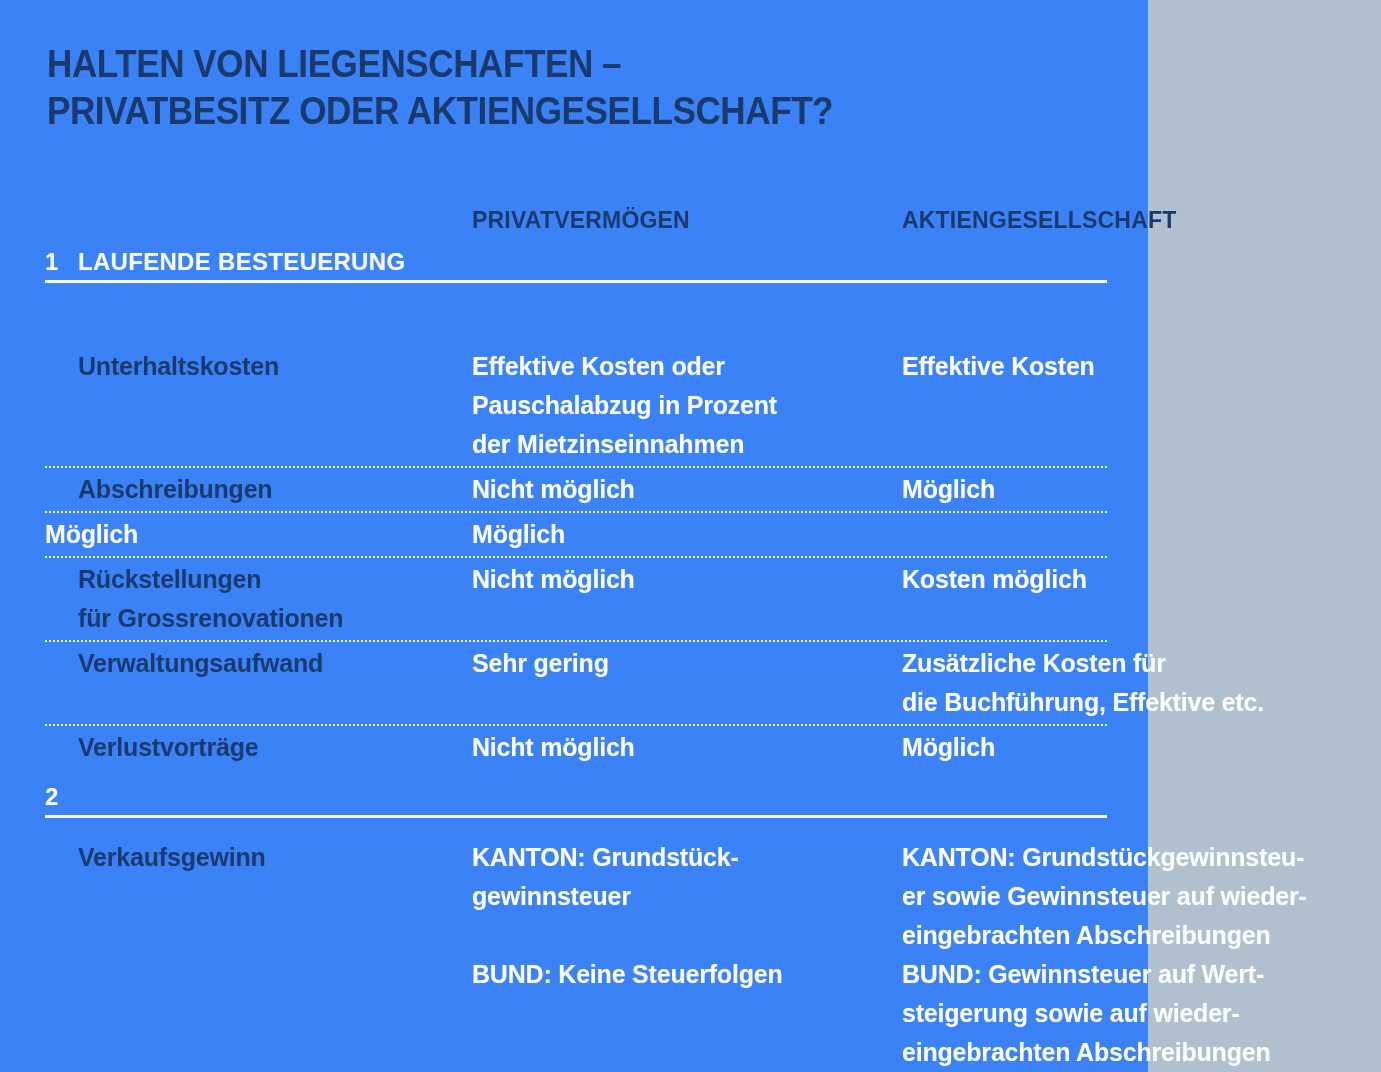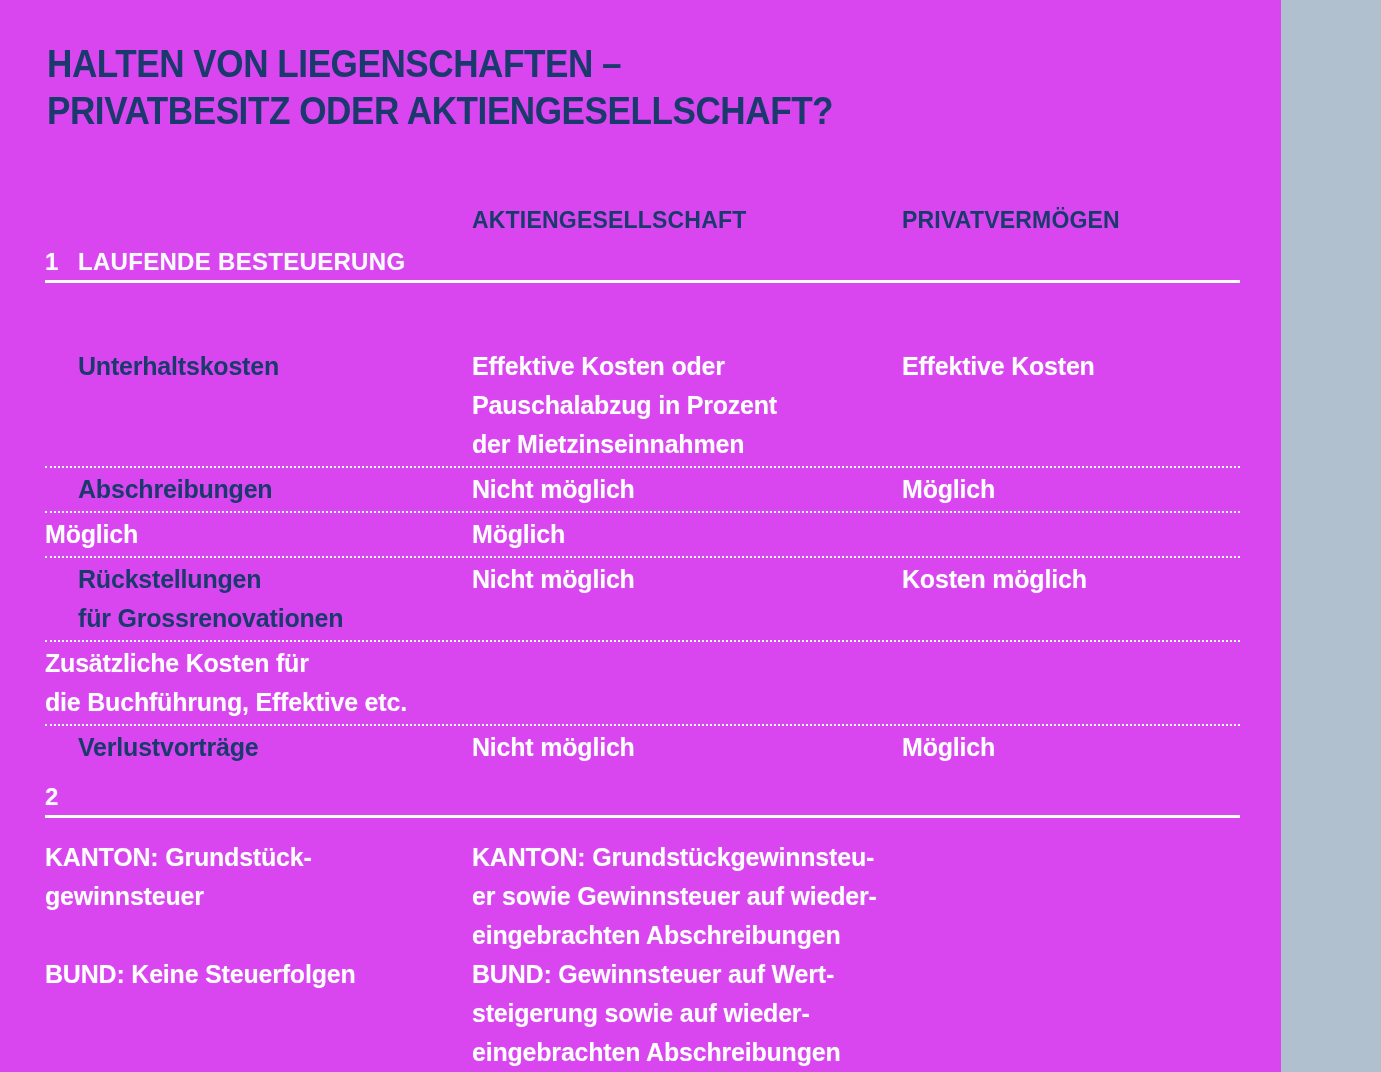--- a/index.html
+++ b/index.html
@@ -5,22 +5,22 @@
   * { margin: 0; padding: 0; box-sizing: border-box; }
   html, body { background: #b1c0cf; }
   body {
     width: 1381px; height: 1072px;
     font-family: "Liberation Sans", sans-serif;
     font-weight: bold;
     overflow: hidden;
   }
   .canvas {
     position: relative;
-    width: 1281px; height: 1072px;
-    background: #d946ef;
+    width: 1148px; height: 1072px;
+    background: #3b82f6;
     padding: 40px 41px 8px 45px;
   }
   .title {
     color: #1a3a6e;
     font-size: 39px;
     line-height: 47px;
     letter-spacing: -0.5px;
     transform: scaleX(0.9);
     transform-origin: left top;
     margin-left: 2px;
@@ -74,22 +74,22 @@
 </head>
 <body>
 
 <div class="canvas">
 
   <h1 class="title"><span>HALTEN VON LIEGENSCHAFTEN –</span>
 <span>PRIVATBESITZ ODER AKTIENGESELLSCHAFT?</span></h1>
 
   <div class="colheads">
     <div></div>
+    <div class="h">PRIVATVERMÖGEN</div>
     <div class="h">AKTIENGESELLSCHAFT</div>
-    <div class="h">PRIVATVERMÖGEN</div>
   </div>
 
   <div class="section-head">
     <span class="num">1</span>
     <span>LAUFENDE BESTEUERUNG</span>
   </div>
 
   <div class="row divider first">
     <div class="label">Unterhaltskosten</div>
     <div class="val">Effektive Kosten oder
@@ -110,35 +110,38 @@
   </div>
 
   <div class="row divider">
     <div class="label">Rückstellungen
 für Grossrenovationen</div>
     <div class="val">Nicht möglich</div>
     <div class="val">Kosten möglich</div>
   </div>
 
   <div class="row divider">
+    <div class="label">Verwaltungsaufwand</div>
+    <div class="val">Sehr gering</div>
     <div class="val">Zusätzliche Kosten für
 die Buchführung, Effektive etc.</div>
   </div>
 
   <div class="row">
     <div class="label">Verlustvorträge</div>
     <div class="val">Nicht möglich</div>
     <div class="val">Möglich</div>
   </div>
 
   <div class="section-head">
     <span class="num">2</span>
   </div>
 
   <div class="row gap-top">
+    <div class="label">Verkaufsgewinn</div>
     <div class="val">KANTON: Grundstück-
 gewinnsteuer
 
 BUND: Keine Steuerfolgen</div>
     <div class="val">KANTON: Grundstückgewinnsteu-
 er sowie Gewinnsteuer auf wieder-
 eingebrachten Abschreibungen
 BUND: Gewinnsteuer auf Wert-
 steigerung sowie auf wieder-
 eingebrachten Abschreibungen</div>

